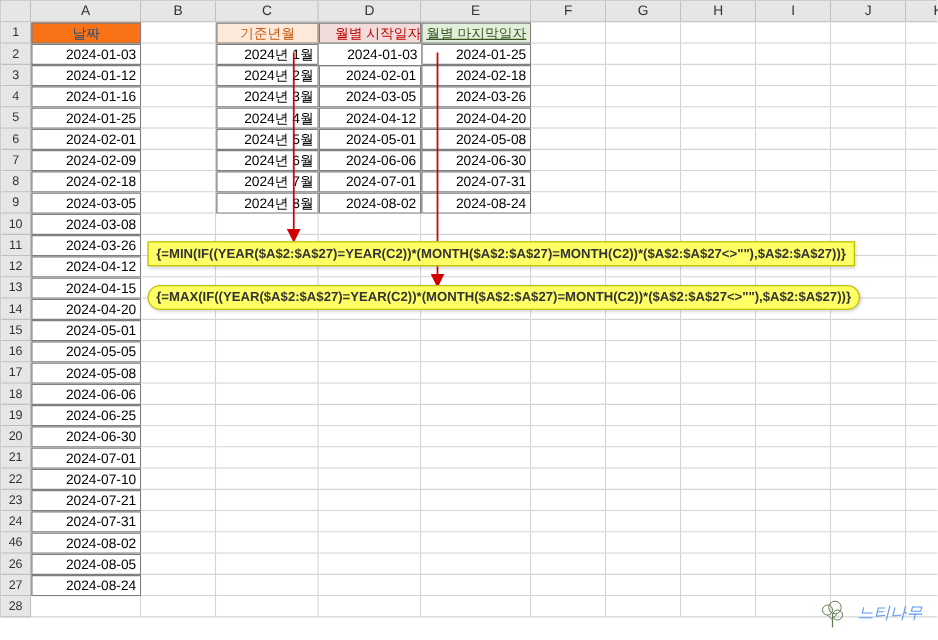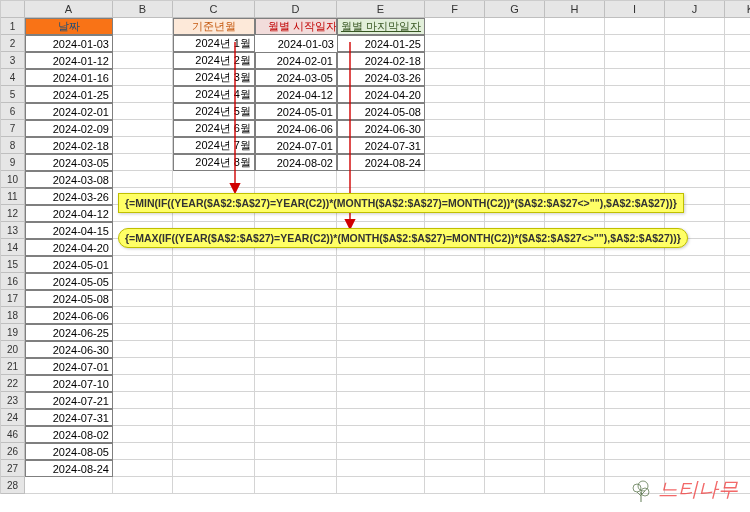--- a/index.html
+++ b/index.html
@@ -92,23 +92,23 @@
   .arrow-svg {
     position: absolute;
     left: 0;
     top: 0;
     pointer-events: none;
   }
   .logo {
     position: absolute;
     right: 12px;
     bottom: 8px;
-    font-family: Liberation Serif, serif;
-    color: #ef4444;
-    font-size: 20px;
+    font-family: Liberation Mono, monospace;
+    color: #3b82f6;
+    font-size: 13px;
     font-style: italic;
     opacity: 0.8;
   }
   .logo-tree {
     display:inline-block;
     vertical-align:middle;
   }
 </style>
 </head>
 <body>

